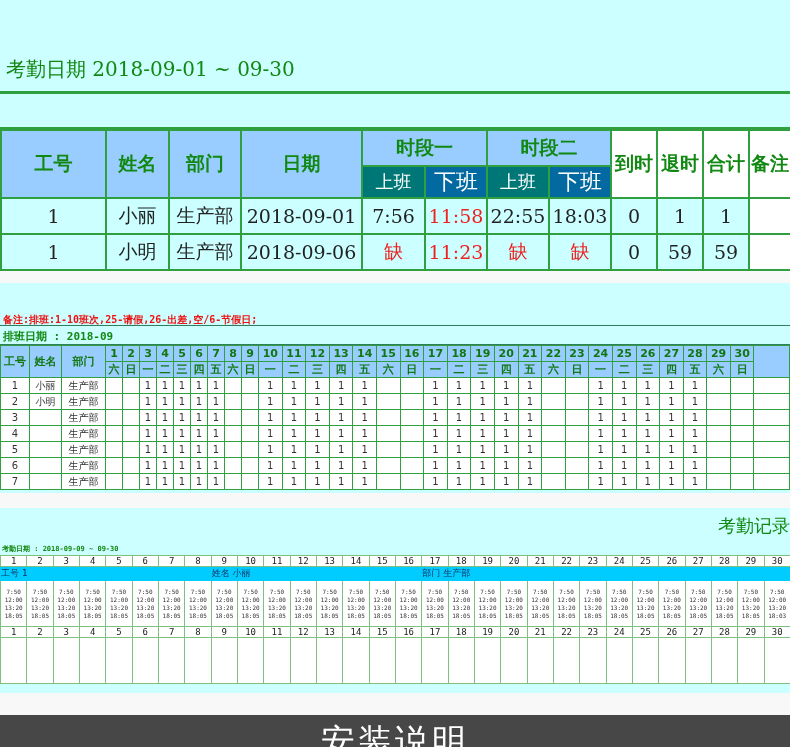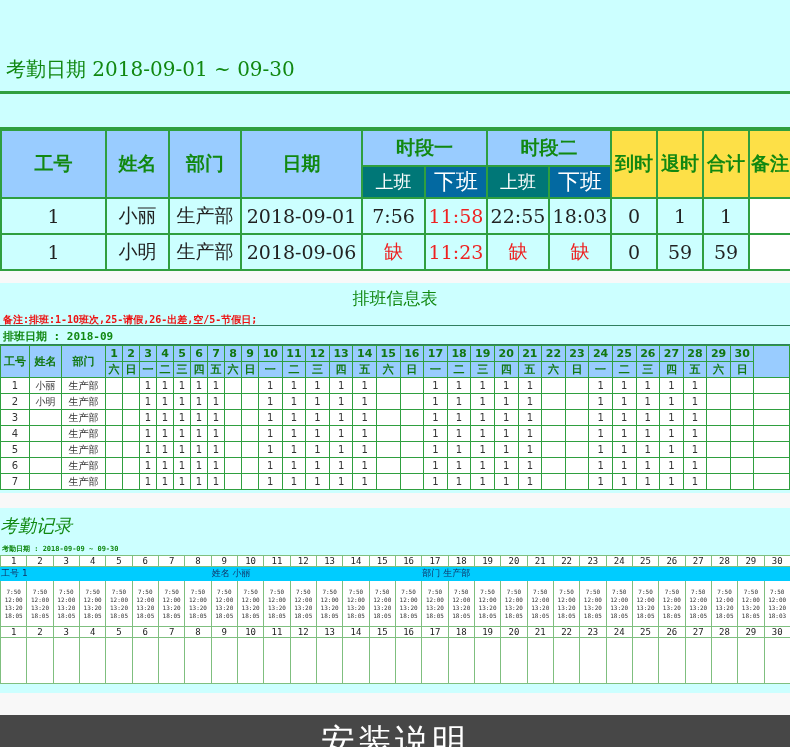--- a/index.html
+++ b/index.html
@@ -10,21 +10,21 @@
   #sec1 .title { position: absolute; left: 0; top: 4px; width: 790px; text-align: center; font-family: "DejaVu Sans", sans-serif; font-size: 32px; color: #118811; letter-spacing: 1px; }
   #sec1 .daterow { position: absolute; left: 6px; top: 56px; font-size: 20px; color: #118811; }
   #sec1 .hr1 { position: absolute; left: 0; top: 91px; width: 790px; height: 3px; background: #2f9f3f; }
   #sec1 .remark { position: absolute; left: 6px; top: 100px; font-size: 18px; color: #ee1111; }
   #sec1 .hr2 { position: absolute; left: 0; top: 127px; width: 790px; height: 2px; background: #2f9f3f; }
 
   table { border-collapse: collapse; table-layout: fixed; }
   #t1 { position: absolute; left: 0; top: 129px; width: 790px; }
   #t1 td { border: 2px solid #2f9f3f; text-align: center; font-size: 19px; height: 36px; padding: 0; overflow: hidden; white-space: nowrap; }
   #t1 .h-blue { background: #99ccff; color: #118811; font-family: "DejaVu Sans", sans-serif; font-weight: bold; }
-  #t1 .h-green { background: #fde047; color: #118811; font-family: "DejaVu Sans", sans-serif; font-weight: bold; }
+  #t1 .h-green { background: #ffffff; color: #118811; font-family: "DejaVu Sans", sans-serif; font-weight: bold; }
   #t1 .h-teal { background: #007777; color: #ffffff; font-family: "DejaVu Sans", sans-serif; font-size: 18px; height: 32px; }
   #t1 .h-navy { background: #0369a1; color: #ffffff; font-family: "DejaVu Sans", sans-serif; font-size: 22px; height: 32px; }
   #t1 .cell { background: #ccffff; color: #222; }
   #t1 .cell.white { background: #ffffff; }
   #t1 .red { color: #ee2222; }
   #t1 .cn { font-family: "DejaVu Sans", sans-serif; }
 
   
   #sec2 { position: absolute; left: 0; top: 283px; width: 790px; height: 210px; background: #ccffff; }
   #sec2 .title { position: absolute; left: 0; top: 4px; width: 790px; text-align: center; font-family: "DejaVu Sans", sans-serif; font-size: 17px; color: #118811; }
@@ -32,21 +32,21 @@
   #sec2 .hr { position: absolute; left: 0; top: 42px; width: 790px; height: 1px; background: #2f7f5f; }
   #sec2 .daterow { position: absolute; left: 3px; top: 46px; font-size: 11px; font-weight: bold; color: #118811; font-family: "DejaVu Sans Mono", monospace; }
   #sec2 .hr2 { position: absolute; left: 0; top: 61px; width: 790px; height: 1px; background: #2f7f5f; }
   #t2 { position: absolute; left: 0; top: 62px; width: 790px; }
   #t2 td { border: 1px solid #2f9f3f; text-align: center; font-size: 10px; height: 16px; padding: 0; overflow: hidden; white-space: nowrap; color: #333; font-family: "DejaVu Sans", sans-serif; }
   #t2 .hd { background: #99ccff; color: #117711; font-weight: bold; font-size: 11px; }
   #t2 .body { background: #ffffff; }
 
   
   #sec3 { position: absolute; left: 0; top: 508px; width: 790px; height: 185px; background: #ccffff; }
-  #sec3 .title { position: absolute; left: 0; top: 6px; width: 790px; text-align: left; font-family: "DejaVu Sans", sans-serif; font-size: 18px; color: #118811; font-style: italic; }
+  #sec3 .title { position: absolute; left: 0; top: 6px; width: 790px; text-align: right; font-family: "DejaVu Sans", sans-serif; font-size: 18px; color: #118811; }
   #sec3 .daterow { position: absolute; left: 2px; top: 36px; font-size: 7px; font-weight: bold; color: #118811; font-family: "DejaVu Sans Mono", monospace; }
   #t3 { position: absolute; left: 0; top: 47px; width: 790px; }
   #t3 td { border: 1px solid #7fbf7f; text-align: center; font-size: 9px; padding: 0; color: #222; background: #ffffff; font-family: "DejaVu Sans Mono", monospace; overflow: hidden; white-space: nowrap; }
   #t3 tr.daynum td { height: 11px; font-size: 9px; }
   #t3 tr.info td { background: #00ccff; height: 11px; text-align: left; font-size: 9px; color: #113366; border-color: #00ccff; font-family: "DejaVu Sans", sans-serif; }
   #t3 tr.times td { height: 46px; font-size: 6px; line-height: 8px; vertical-align: middle; color: #333; white-space: normal; }
   #t3 tr.empty td { height: 46px; }
 
   
   #banner { position: absolute; left: 0; top: 715px; width: 790px; height: 32px; background: #474747; overflow: hidden; }
@@ -120,22 +120,21 @@
       <td class="cell">0</td>
       <td class="cell">59</td>
       <td class="cell">59</td>
       <td class="cell white"></td>
     </tr>
   </tbody>
     </table>
 </div>
 
 <div id="sec2">
-  <div class="title">排班信息表</div>
-  <div class="remark">备注:排班:1-10班次,25-请假,26-出差,空/5-节假日;</div>
+  <div class="remark">备注:排班:1-10班次,25-请假,26-出差,空/6-节假日;</div>
   <div class="hr"></div>
   <div class="daterow">排班日期 : 2018-09</div>
   <div class="hr2"></div>
   <table id="t2">
     <colgroup id="t2cols">
         <col style="width:29px">
         <col style="width:32px">
         <col style="width:44px">
         <col style="width:17px">
         <col style="width:17px">

